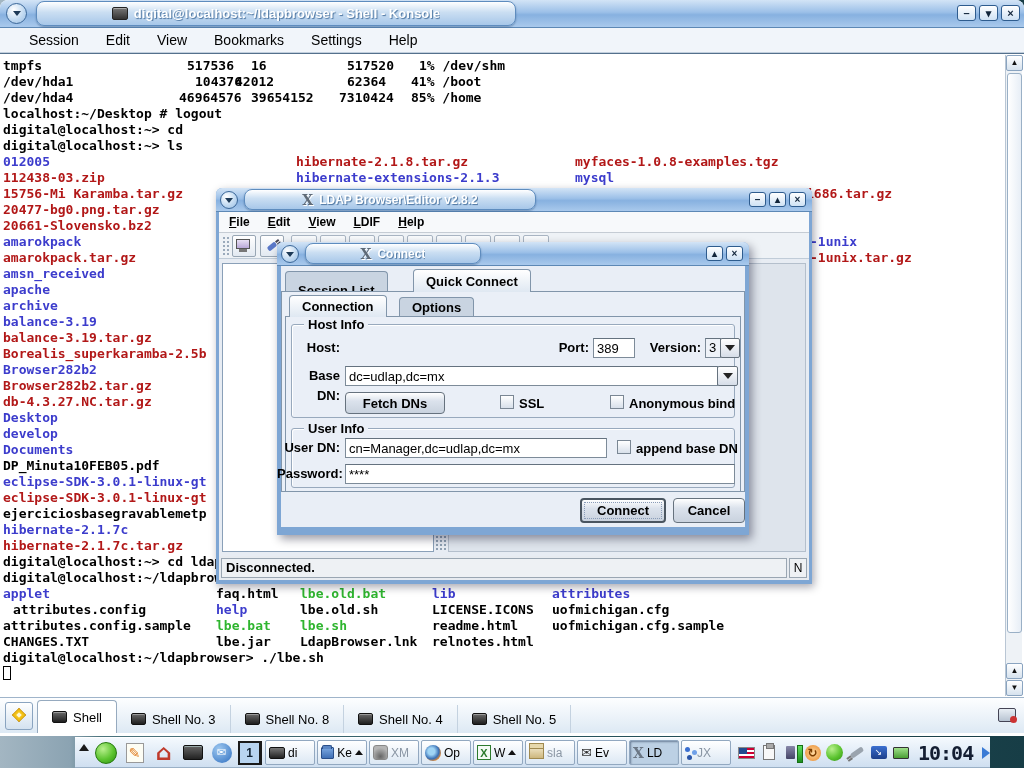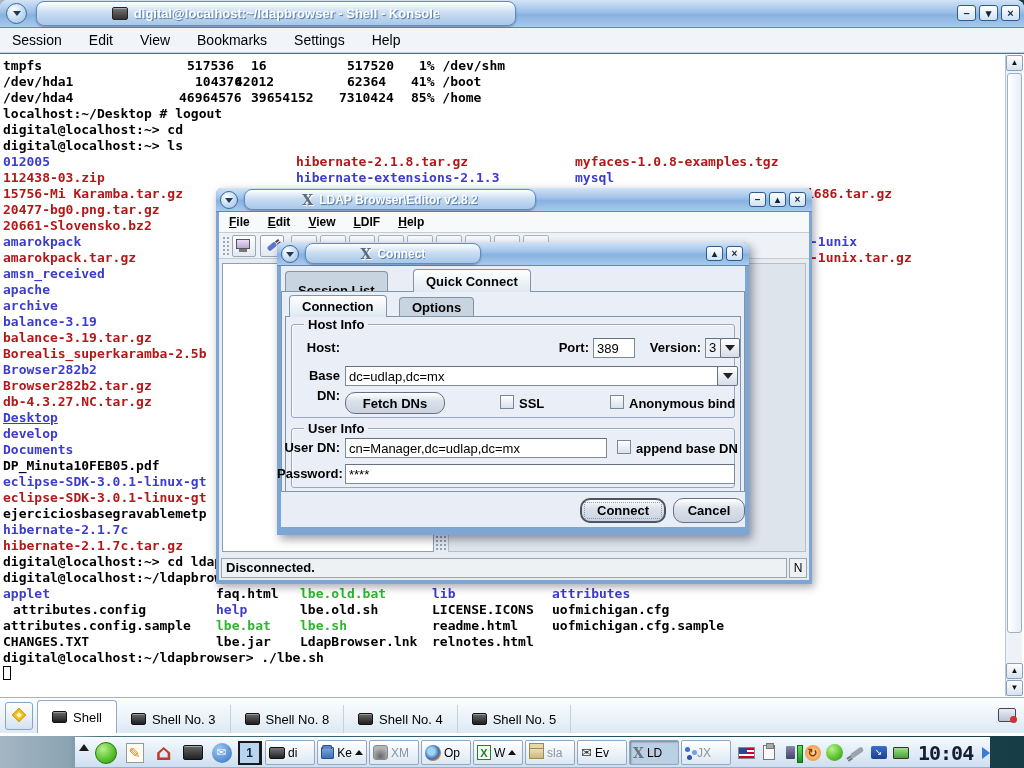--- a/index.html
+++ b/index.html
@@ -28,21 +28,21 @@
   
   .win-konsole { position:absolute; left:0; top:0; width:1024px; height:736px; z-index:1;
     border-radius:8px 8px 0 0; background:#fff; }
   .win-konsole .keramik-tb { height:28px; border-radius:8px 8px 0 0; }
   .win-konsole .round-btn { left:6px; top:3px; width:21px; height:21px; }
   .win-konsole .capsule { left:36px; top:1px; width:480px; height:25px; }
   .win-konsole .cap-title { font-size:13px; }
   .ic-term-sm { width:16px; height:13px; border-radius:2px; background:linear-gradient(#777,#333);
     border:1px solid #222; box-shadow:inset 0 1px 0 #aaa; }
   .kmenubar { position:absolute; left:0; top:28px; right:0; height:25px; background:#f1f5fa;
-    display:flex; align-items:center; gap:27px; padding-left:12px; border-bottom:1px solid #c2cfdd; }
+    display:flex; align-items:center; gap:27px; padding-left:29px; border-bottom:1px solid #c2cfdd; }
   .kmenu-item { font-size:14px; color:#000; }
   .terminal { position:absolute; left:0; top:53px; width:1024px; height:644px; background:#ffffff;
     border-top:1px solid #54708c; }
   .tseg { position:absolute; white-space:pre; font:bold 13px/15px "DejaVu Sans Mono",monospace; }
   .c-k{color:#000000} .c-b{color:#3c3ccc} .c-r{color:#b21818} .c-g{color:#2fb52f}
   .t-cursor { position:absolute; width:8px; height:14px; border:1px solid #000; }
   .vscroll { position:absolute; right:2px; top:1px; width:17px; height:641px;
     background:#eef2f6; border-left:1px solid #b9c6d4; }
   .sbtn { position:absolute; left:0; width:17px; height:16px; border:1px solid #8aa4c0; border-radius:2px;
     background:linear-gradient(#ffffff,#d6e2ee); color:#111; font-size:8px; line-height:14px; text-align:center; }
@@ -120,21 +120,21 @@
   .jfieldset { position:absolute; border:1px solid #98a9bd; border-radius:3px;
     box-shadow:inset 1px 1px 0 #ffffff; }
   .jlegend { position:absolute; top:-8px; left:12px; background:#eaeff7; padding:0 4px;
     font:bold 13px "Liberation Sans",sans-serif; }
   .jlabel { position:absolute; font:bold 13px/20px "Liberation Sans",sans-serif; color:#000; text-align:right; }
   .jfield { position:absolute; height:20px; background:#fff; border:1px solid #7d8b99; border-top-color:#65727f;
     font:13px/18px "Liberation Sans",sans-serif; color:#000; padding:0 3px; }
   input.jfield { outline:none; }
   .jchk { position:absolute; width:14px; height:14px; border:1px solid #7a8794;
     background:linear-gradient(#ffffff,#d8e0ea); }
-  .jbtn { position:absolute; border:1px solid #66727e; border-radius:10px;
+  .jbtn { position:absolute; border:1px solid #66727e; border-radius:4px;
     background:linear-gradient(#ffffff,#dbe2ec 40%,#c9d2de); font:bold 13px "Liberation Sans",sans-serif; color:#000; }
   .jbtn.default { border:2px solid #4a5560; }
   .jbtn.default::after { content:""; position:absolute; inset:2px; border:1px dotted #8a9cb8; }
   .combo-btn { position:absolute; border:1px solid #66727e; border-radius:2px;
     background:linear-gradient(#ffffff,#d6dde8); display:flex; align-items:center; justify-content:center; }
   .combo-btn .tri { width:0; height:0; border:5px solid transparent; border-top:6px solid #222; margin-top:5px; }
 
   
   .kicker { position:absolute; left:75px; top:737px; width:915px; height:31px; z-index:4;
     background:linear-gradient(#f4f9fe,#cfdff0); border-top:1px solid #ffffff; border-bottom:1px solid #9ab0c6;
@@ -269,21 +269,21 @@
           <span class="tseg c-r" style="left: 810px; top: 196px;">-1unix.tar.gz</span>
           <span class="tseg c-b" style="left: 3px; top: 212px;">amsn_received</span>
           <span class="tseg c-b" style="left: 3px; top: 228px;">apache</span>
           <span class="tseg c-b" style="left: 3px; top: 244px;">archive</span>
           <span class="tseg c-b" style="left: 3px; top: 260px;">balance-3.19</span>
           <span class="tseg c-r" style="left: 3px; top: 276px;">balance-3.19.tar.gz</span>
           <span class="tseg c-r" style="left: 3px; top: 292px;">Borealis_superkaramba-2.5b</span>
           <span class="tseg c-b" style="left: 3px; top: 308px;">Browser282b2</span>
           <span class="tseg c-r" style="left: 3px; top: 324px;">Browser282b2.tar.gz</span>
           <span class="tseg c-r" style="left: 3px; top: 340px;">db-4.3.27.NC.tar.gz</span>
-          <span class="tseg c-b" style="left: 3px; top: 356px; text-decoration: underline;">Desktop</span>
+          <span class="tseg c-b" style="left: 3px; top: 356px;">Desktop</span>
           <span class="tseg c-b" style="left: 3px; top: 372px;">develop</span>
           <span class="tseg c-b" style="left: 3px; top: 388px;">Documents</span>
           <span class="tseg c-k" style="left: 3px; top: 404px;">DP_Minuta10FEB05.pdf</span>
           <span class="tseg c-b" style="left: 3px; top: 420px;">eclipse-SDK-3.0.1-linux-gt</span>
           <span class="tseg c-r" style="left: 3px; top: 436px;">eclipse-SDK-3.0.1-linux-gt</span>
           <span class="tseg c-k" style="left: 3px; top: 452px;">ejerciciosbasegravablemetp</span>
           <span class="tseg c-b" style="left: 3px; top: 468px;">hibernate-2.1.7c</span>
           <span class="tseg c-r" style="left: 3px; top: 484px;">hibernate-2.1.7c.tar.gz</span>
           <span class="tseg c-k" style="left: 3px; top: 500px;">digital@localhost:~&gt; cd ldapbrowser</span>
           <span class="tseg c-k" style="left: 3px; top: 516px;">digital@localhost:~/ldapbrowser&gt; ls</span>

